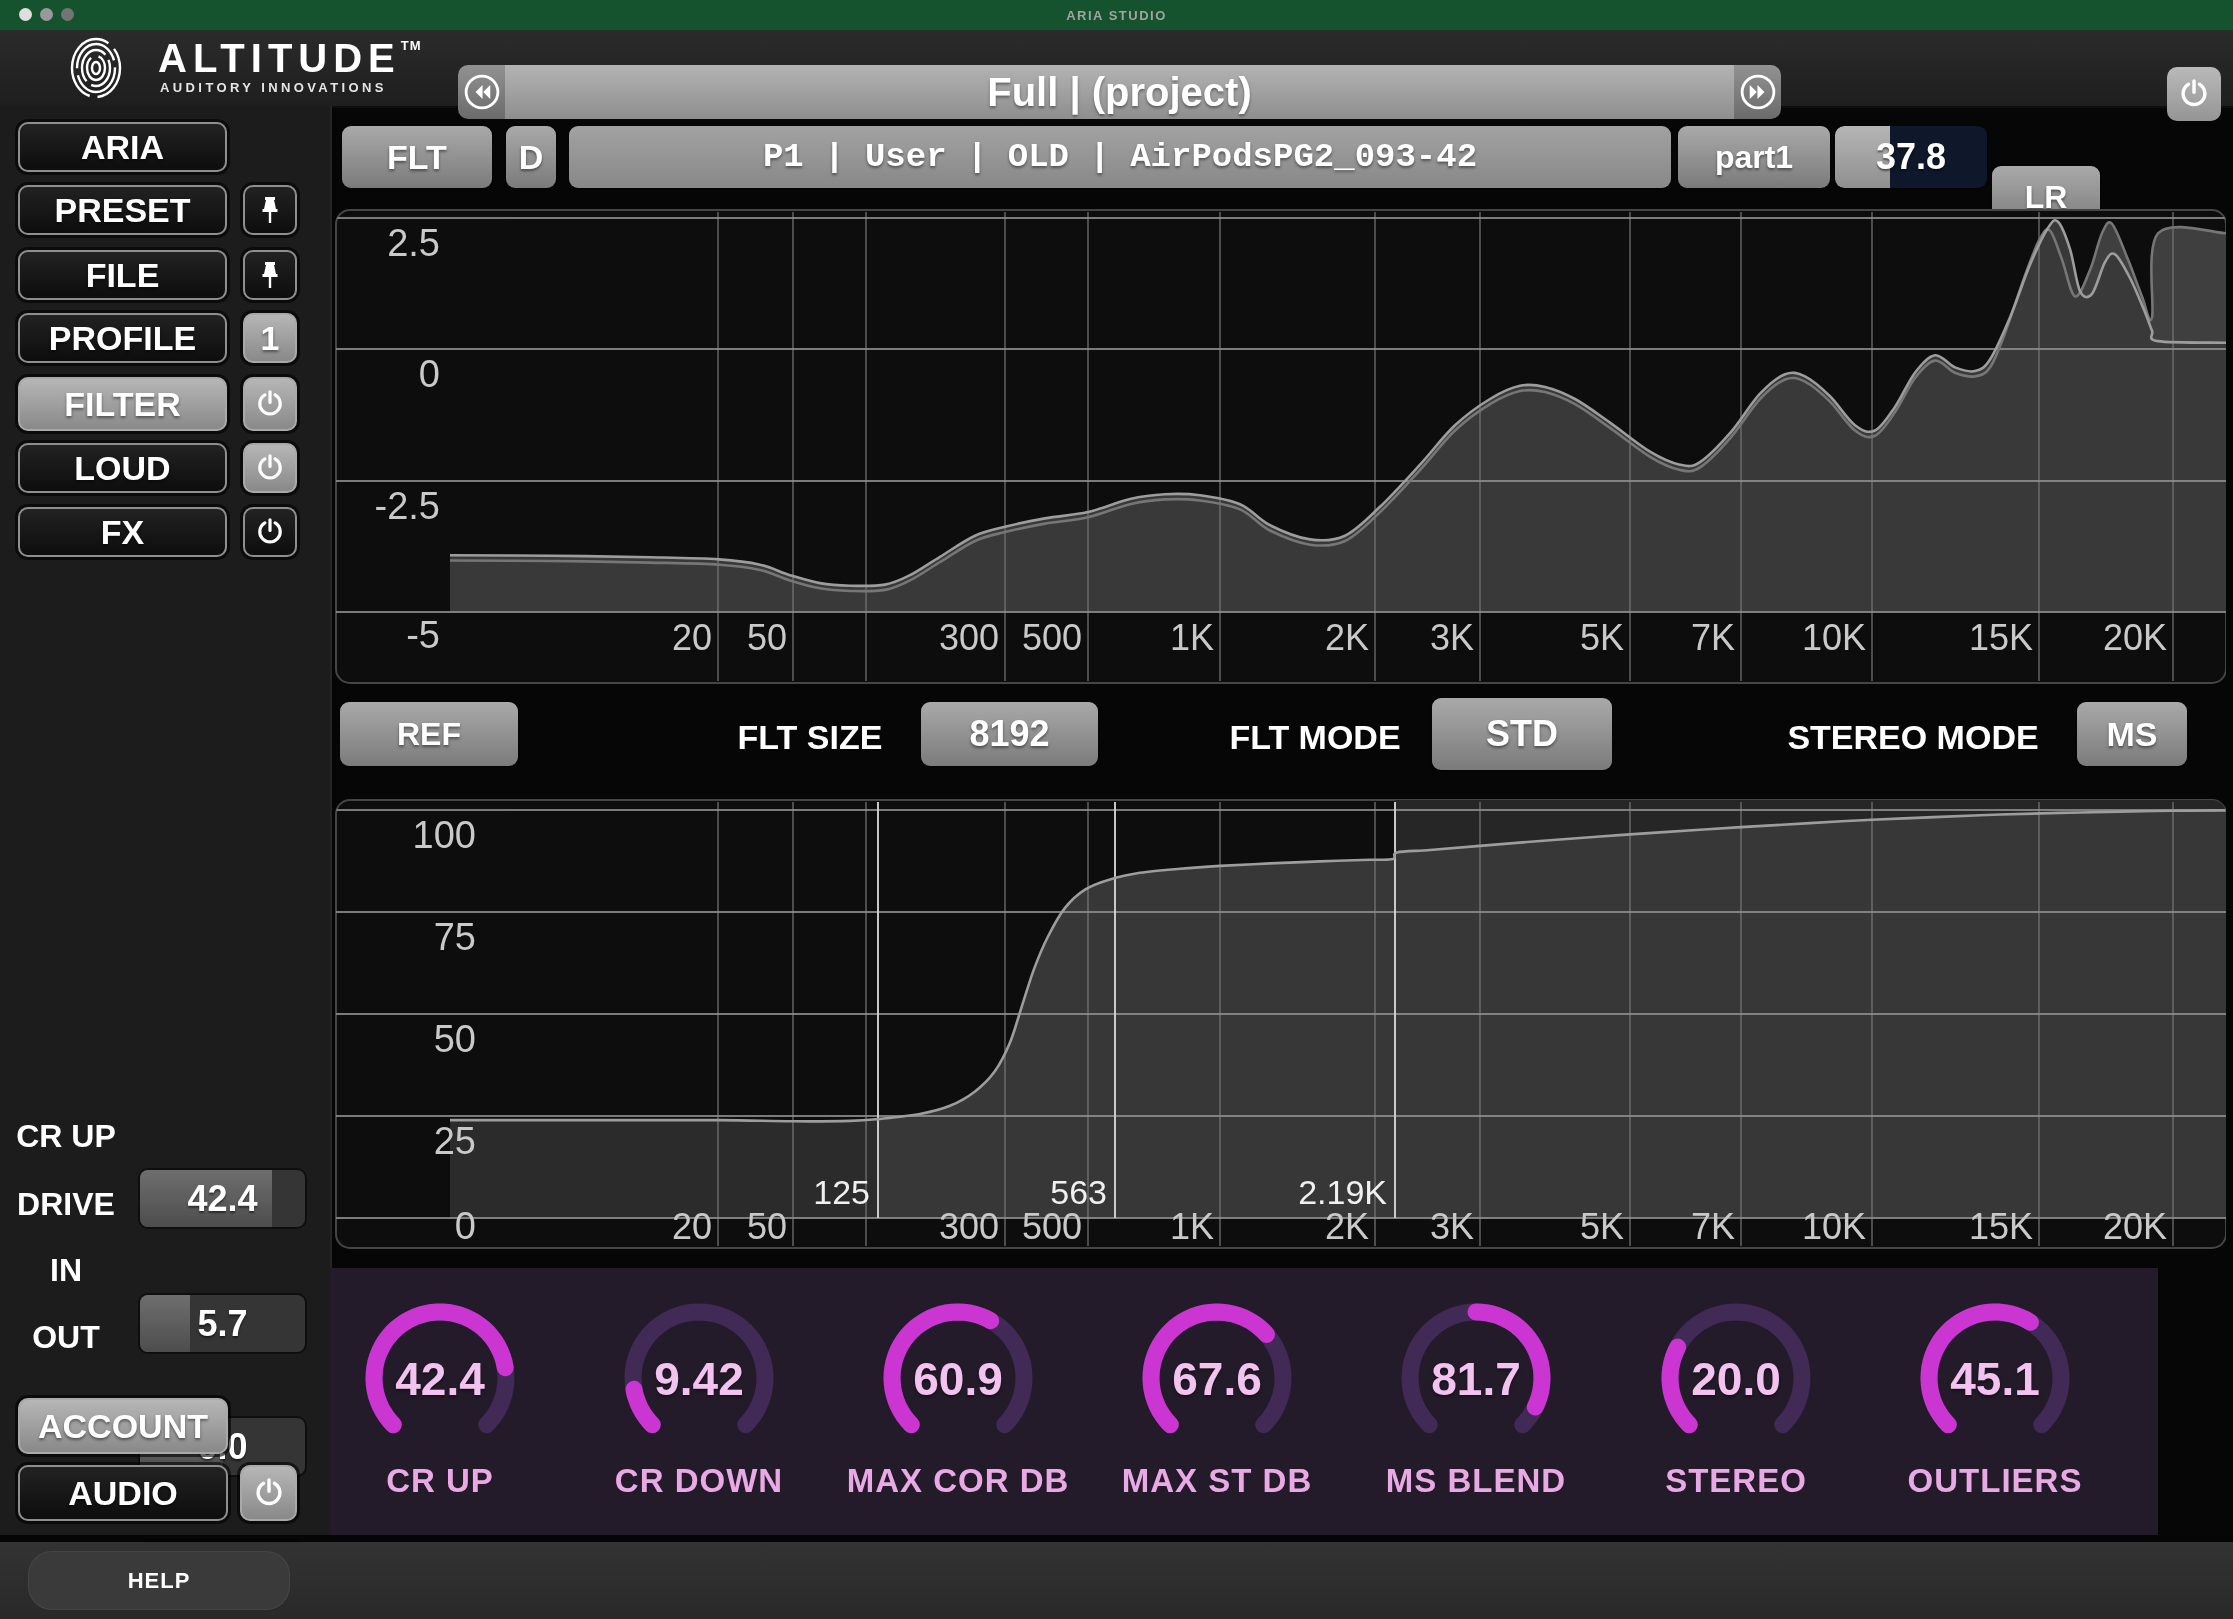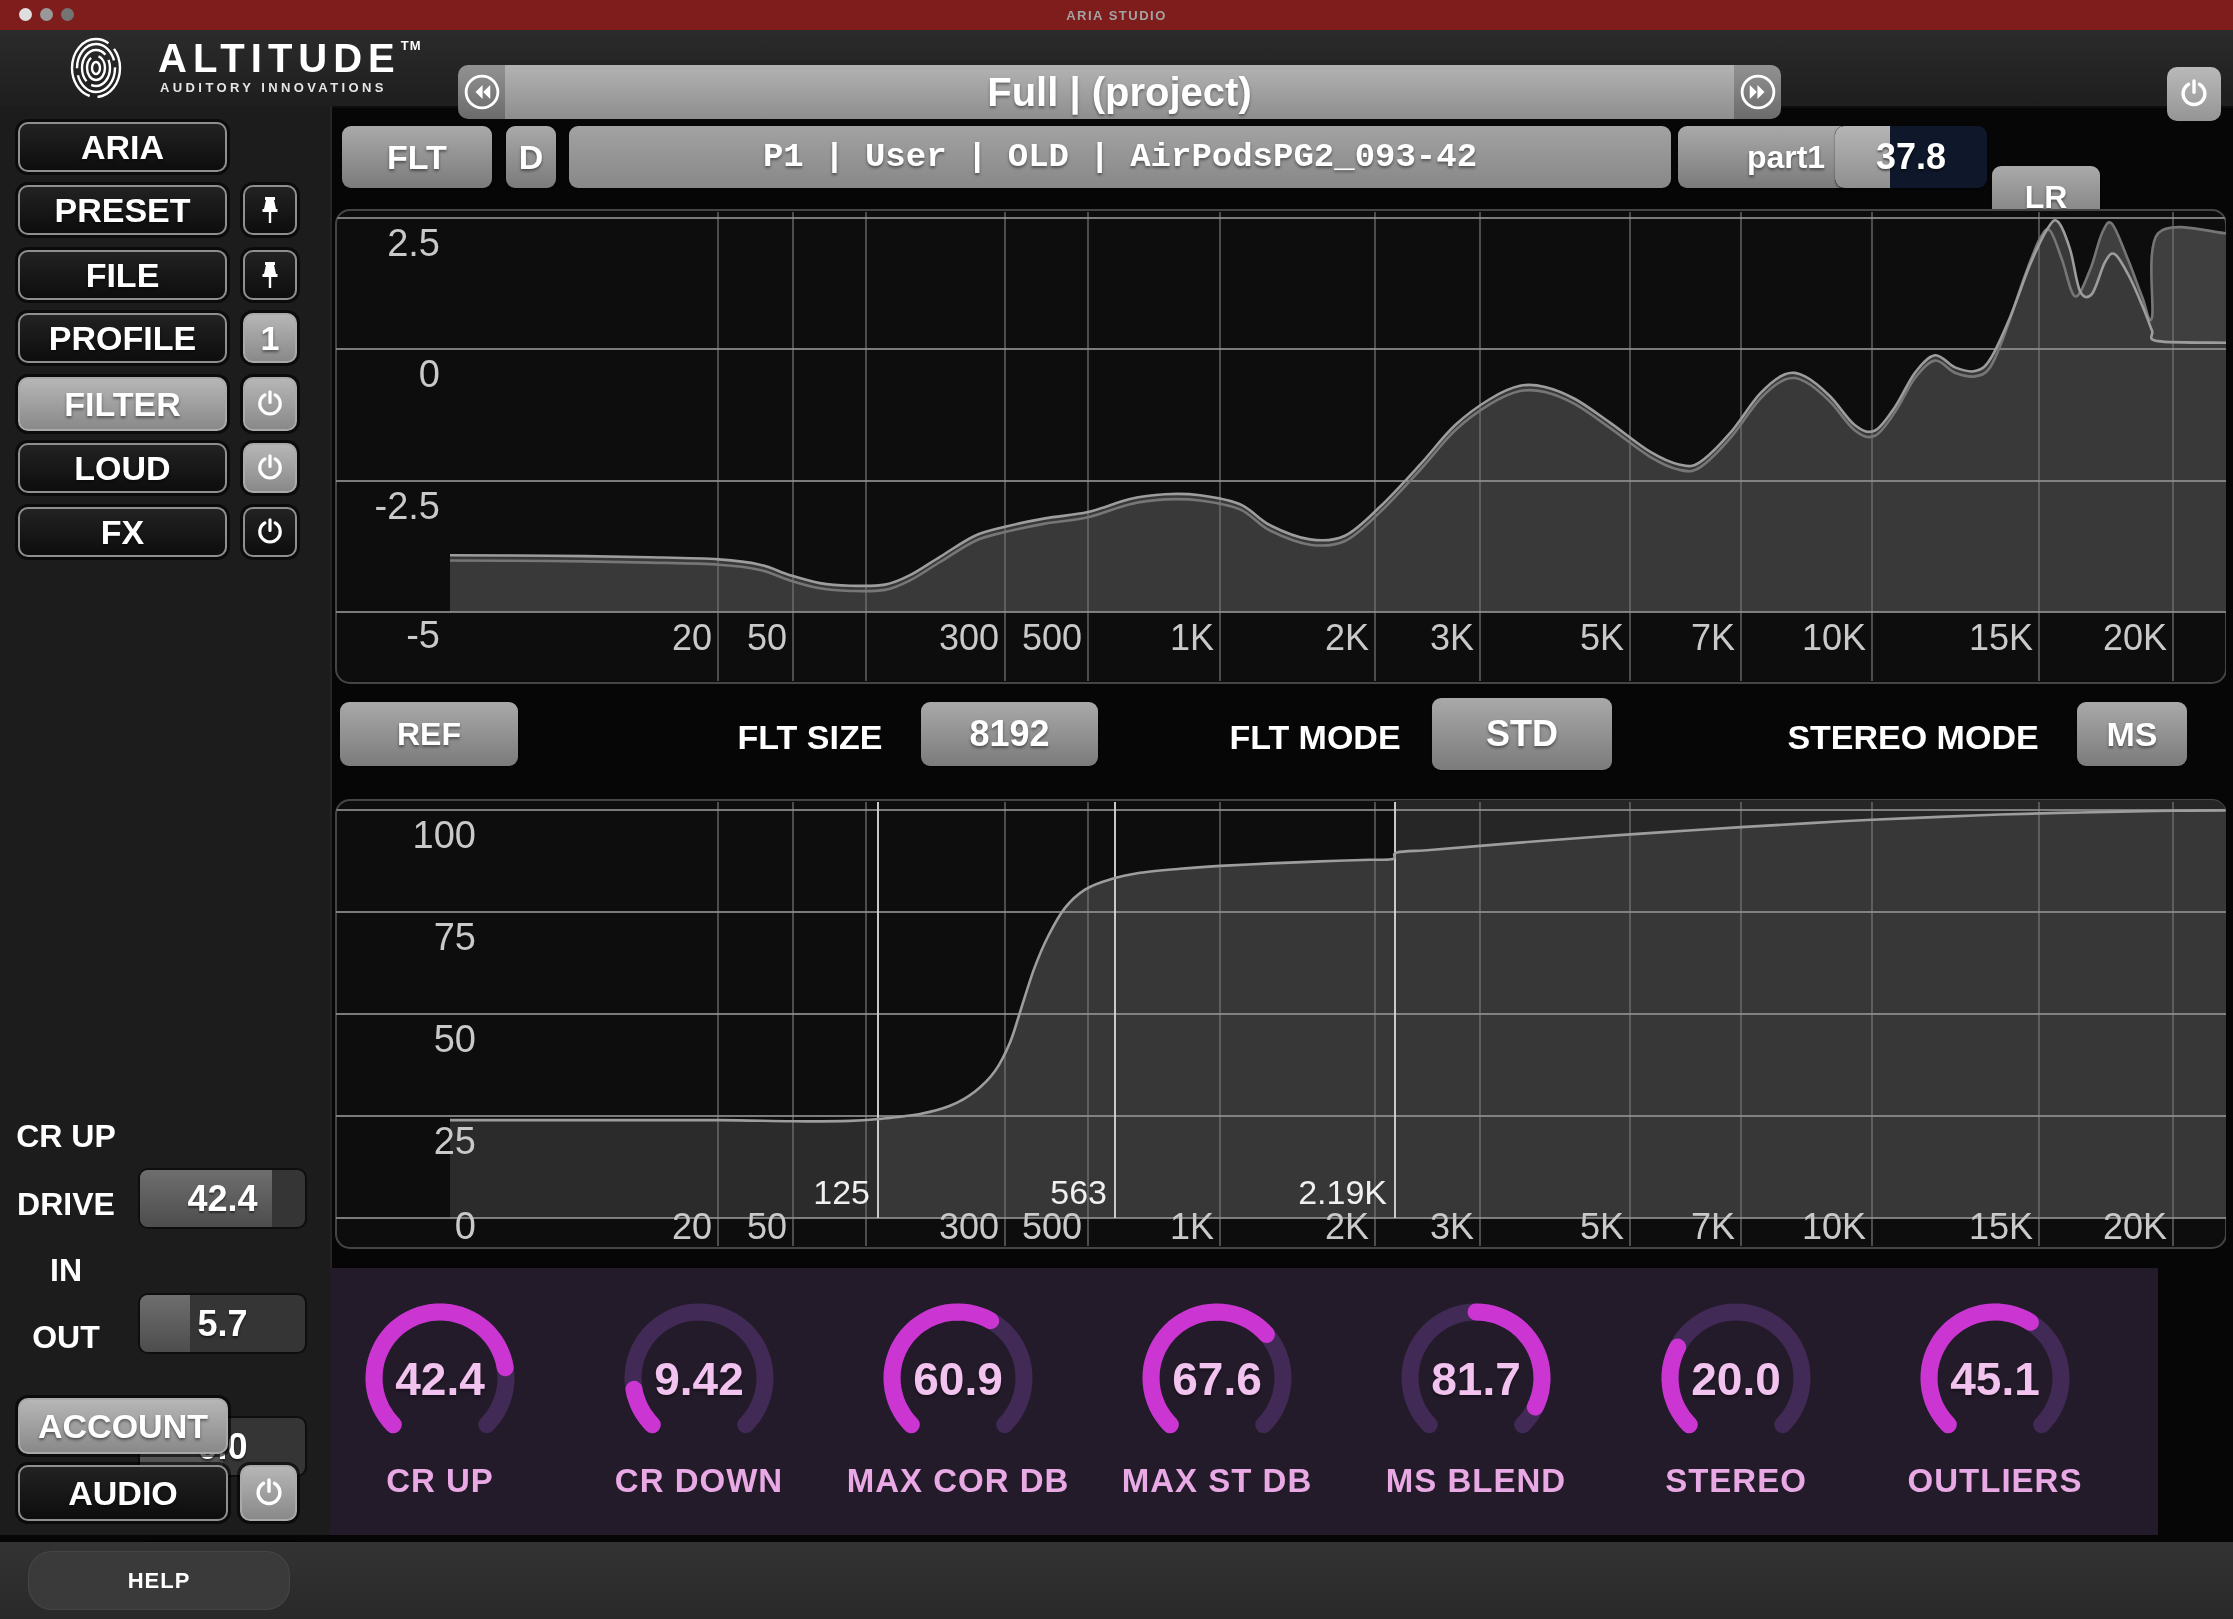--- a/index.html
+++ b/index.html
@@ -1,20 +1,20 @@
 <!DOCTYPE html>
 <html><head>
 <meta charset="utf-8">
 <style>
   html,body{margin:0;padding:0;background:#060606;}
   body{width:2233px;height:1619px;position:relative;overflow:hidden;
        font-family:"Liberation Sans","DejaVu Sans",sans-serif;font-weight:700;color:#fff;}
   .abs{position:absolute;}
   
-  .titlebar{left:0;top:0;width:2233px;height:30px;background:#7f1d1d;border-bottom:1px solid #0c0c0c;}
+  .titlebar{left:0;top:0;width:2233px;height:30px;background:#14532d;border-bottom:1px solid #0c0c0c;}
   .dot{width:13px;height:13px;border-radius:50%;top:8px;}
   .win-title{width:100%;text-align:center;top:8px;font-size:13px;letter-spacing:1.5px;color:#a3a3a3;}
   .header{left:0;top:30px;width:2233px;height:76px;background:linear-gradient(#2b2b2b,#1e1e1e);border-bottom:2px solid #0d0d0d;}
   .brand-name{left:158px;top:6px;font-size:40px;letter-spacing:6px;}
   .brand-tm{font-size:13px;vertical-align:22px;letter-spacing:1px;}
   .brand-tag{left:160px;top:50px;font-size:13px;letter-spacing:3.4px;color:#e6e6e6;}
   
   .btn{display:flex;align-items:center;justify-content:center;border-radius:10px;color:#fff;
        text-shadow:0 2px 3px rgba(0,0,0,.45);}
   .btn-dark{background:linear-gradient(#222,#0d0d0d);border:2px solid #8f8f8f;box-shadow:0 0 0 3px rgba(0,0,0,.6);}
@@ -168,21 +168,21 @@
 
 <div class="abs btn btn-gray fs34" style="left:342px;top:126px;width:150px;height:62px;">
     <span>FLT</span>
   </div>
 <div class="abs btn btn-gray fs34" style="left:506px;top:126px;width:50px;height:62px;">
     <span>D</span>
   </div>
 <div class="abs btn btn-gray fs34" style="left:569px;top:126px;width:1102px;height:62px;background:linear-gradient(#a2a2a2,#888);font-family:Liberation Mono, monospace;">
     <span>P1 | User | OLD | AirPodsPG2_093-42</span>
   </div>
-<div class="abs btn btn-gray fs32" style="left:1678px;top:126px;width:152px;height:62px;padding-left:32px;">
+<div class="abs btn btn-gray fs32" style="left:1678px;top:126px;width:152px;height:62px;">
     <span>part1</span>
   </div>
 <div class="abs rel btn-gray" style="left:1835px;top:126px;width:152px;height:62px;background:#0f172a;">
   <div class="mini-fill" style="width: 36%;"></div>
   <div class="io-val fs34">37.8</div>
 </div>
 <div class="abs btn btn-gray fs32" style="left:1992px;top:126px;width:108px;height:62px;margin-top:40px;">
     <span>LR</span>
   </div>
 

